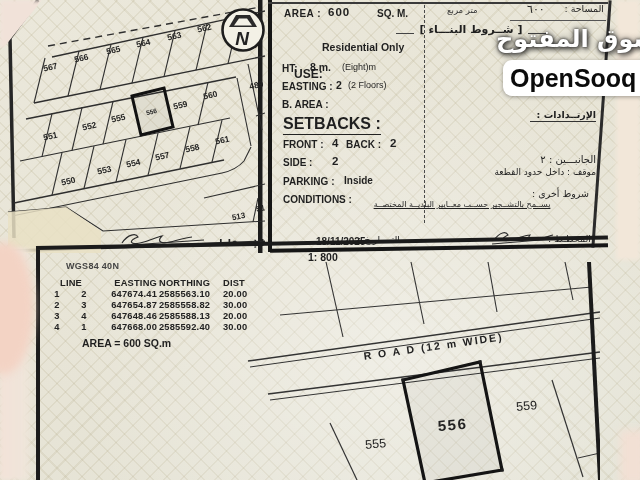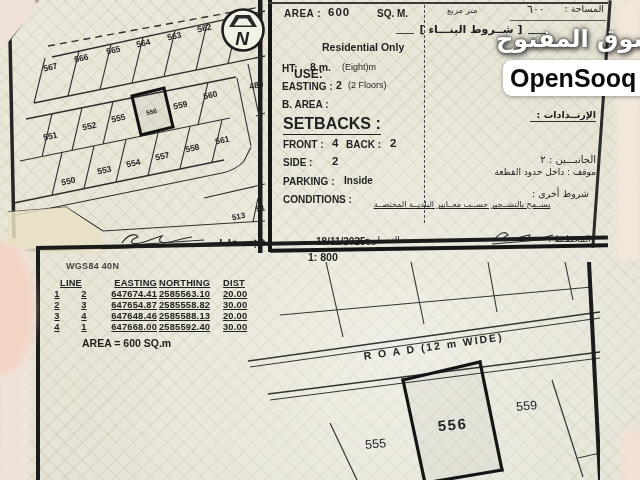--- a/index.html
+++ b/index.html
@@ -9,21 +9,21 @@
     background:
       radial-gradient(ellipse at 62% 74%, rgba(255,255,255,0.40), transparent 58%),
       repeating-linear-gradient(45deg, rgba(172,162,124,0.16) 0 1.5px, transparent 1.5px 12px),
       repeating-linear-gradient(-45deg, rgba(172,162,124,0.16) 0 1.5px, transparent 1.5px 12px),
       linear-gradient(155deg,#ebe8db 0%,#e7e4d6 55%,#e4e3d6 100%);}
   .abs{position:absolute;}
   .txt{position:absolute;color:#1f1f1f;white-space:nowrap;line-height:1.1;}
   .ar{font-family:"DejaVu Sans",sans-serif;direction:rtl;unicode-bidi:plaintext;}
   .w600{font-weight:600;} .w700{font-weight:700;}
   table.coords{border-collapse:collapse;font-size:9.3px;font-weight:700;color:#222;letter-spacing:.2px;}
-  table.coords th,table.coords td{padding:0 1px;height:11px;line-height:11px;font-weight:700;text-decoration:underline;}
+  table.coords th,table.coords td{padding:0 1px;height:11px;line-height:11px;font-weight:700;}
   table.coords .c0{width:24px;text-align:center;} table.coords .c1{width:26px;text-align:center;}
   table.coords .c2{width:58px;text-align:right;} table.coords .c3{width:62px;text-align:left;}
   table.coords .c4{width:40px;text-align:left;}
   th.hline{width:50px;text-align:center;}
   .blur2{filter:blur(2px);} .blur4{filter:blur(4px);}
   svg text{font-family:"Liberation Sans",sans-serif;fill:#222;}
 </style>
 </head>
 <body>
 

